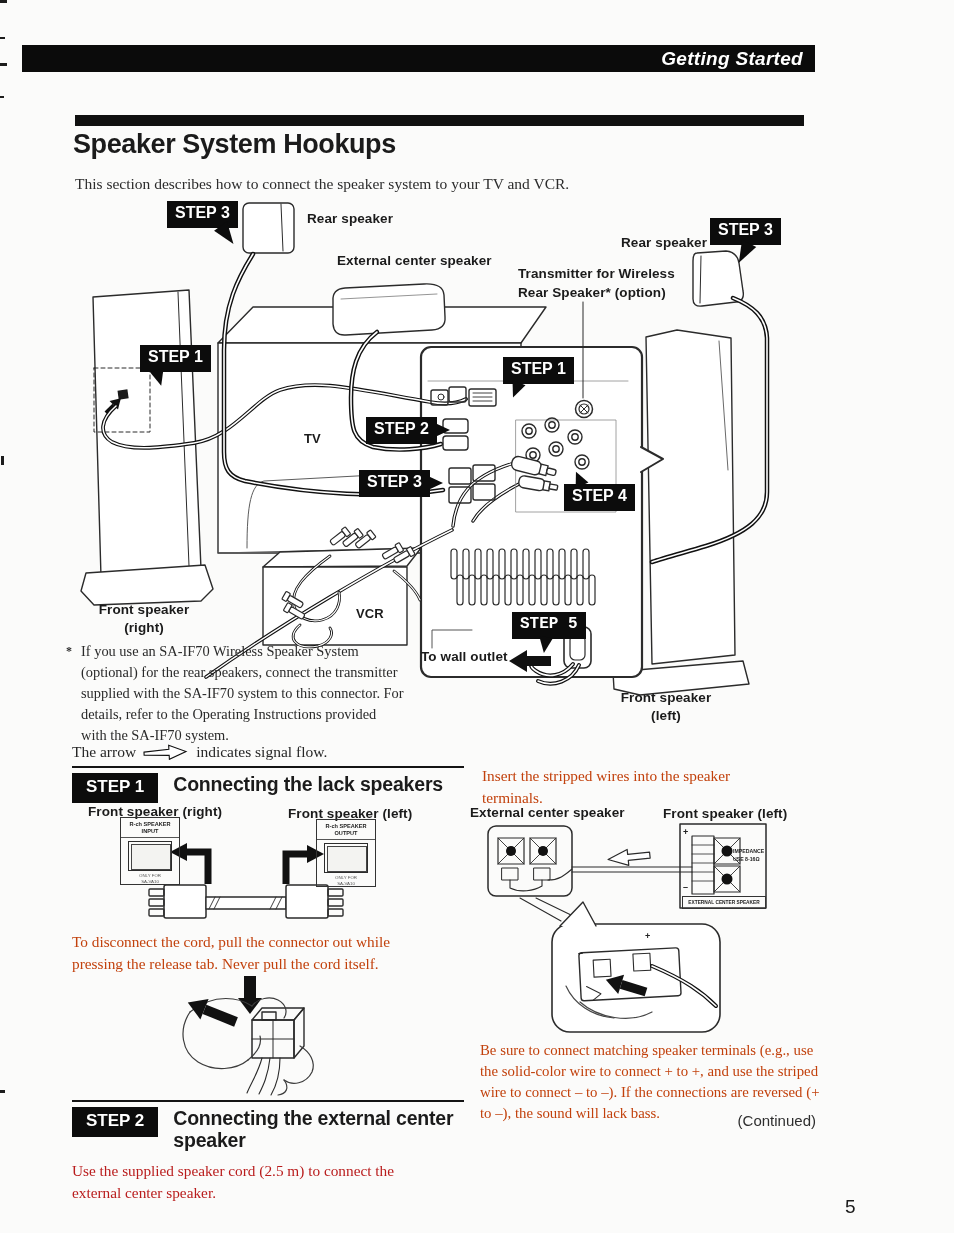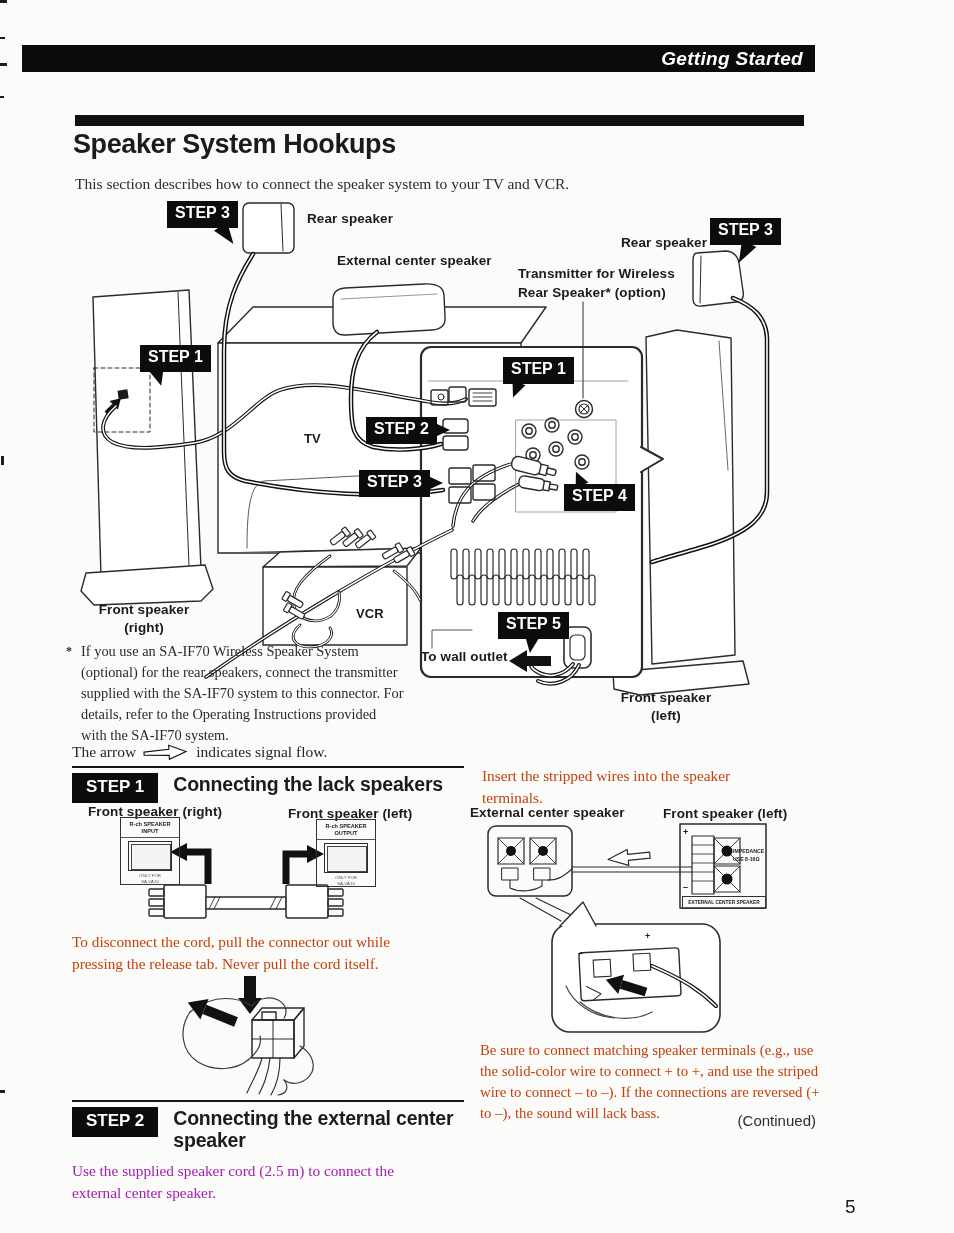--- a/index.html
+++ b/index.html
@@ -23,21 +23,21 @@
   .t-down-lg{border-left:8px solid transparent;border-right:8px solid transparent;border-top:22px solid #0c0c0c;}
   .t-right{border-top:7px solid transparent;border-bottom:7px solid transparent;border-left:15px solid #0c0c0c;}
   .t-up{border-left:7px solid transparent;border-right:7px solid transparent;border-bottom:15px solid #0c0c0c;}
   
   .sec-head{position:absolute;z-index:2;border-top:2.5px solid #141414;padding-top:5px;
             display:flex;align-items:flex-start;}
   .badge-lg{background:#0c0c0c;color:#fff;font-weight:bold;font-size:17px;padding:4px 14px 6px;white-space:nowrap;}
   .sec-title{font-weight:bold;font-size:19.5px;line-height:1.15;margin-left:15px;letter-spacing:-.2px;}
   
   .body-txt{font-family:"Liberation Serif",serif;font-size:15.3px;line-height:1.42;color:#c2410c;}
-  .faded{color:#a21caf;}
+  .faded{color:#b91c1c;}
   .fnote{display:flex;gap:9px;font-family:"Liberation Serif",serif;font-size:14.4px;line-height:1.45;color:#2a2a2a;}
   .fnote .mk{font-weight:bold;font-size:12px;padding-top:2px;}
   
   .sp-panel{position:absolute;z-index:2;width:58px;height:66px;border:1.4px solid #333;background:transparent;}
   .sp-title{font-weight:bold;font-size:5.6px;text-align:center;line-height:1.25;padding-top:3px;
             border-bottom:1px solid #555;padding-bottom:2px;color:#222;}
   .sp-jack{margin:3px auto 2px auto;width:38px;height:24px;border:1.4px solid #2c2c2c;padding:2px;}
   .sp-jack > div{width:100%;height:100%;border:1px solid #444;background:#f3f3f1;}
   .sp-note{font-size:4.4px;text-align:center;line-height:1.4;color:#555;}
   .tinytxt{position:absolute;z-index:2;font-weight:bold;color:#222;white-space:nowrap;}
@@ -358,21 +358,21 @@
     <span class="tail t-right" style="right:-13px;top:6px;"></span>
   </div>
   <div class="badge" style="left:359px;top:470px;">
     <span>STEP 3</span>
     <span class="tail t-right" style="right:-13px;top:6px;"></span>
   </div>
   <div class="badge" style="left:564px;top:484px;">
     <span>STEP 4</span>
     <span class="tail t-up" style="left:8px;top:-13px;transform:rotate(-24deg);"></span>
   </div>
-  <div class="badge" style="left:498px;top:612px;">
+  <div class="badge" style="left:512px;top:612px;font-family:Liberation Mono, monospace;">
     <span>STEP 5</span>
     <span class="tail t-down" style="left:26px;bottom:-14px;transform:rotate(8deg);"></span>
   </div>
 
   <div class="abs dlabel" style="left:307px;top:211px;">Rear speaker</div>
   <div class="abs dlabel" style="left:337px;top:253px;">External center speaker</div>
   <div class="abs dlabel" style="left:621px;top:235px;">Rear speaker</div>
   <div class="abs dlabel" style="left:518px;top:265px;line-height:1.4;">
     <div>Transmitter for Wireless</div>
     <div>Rear Speaker* (option)</div>

